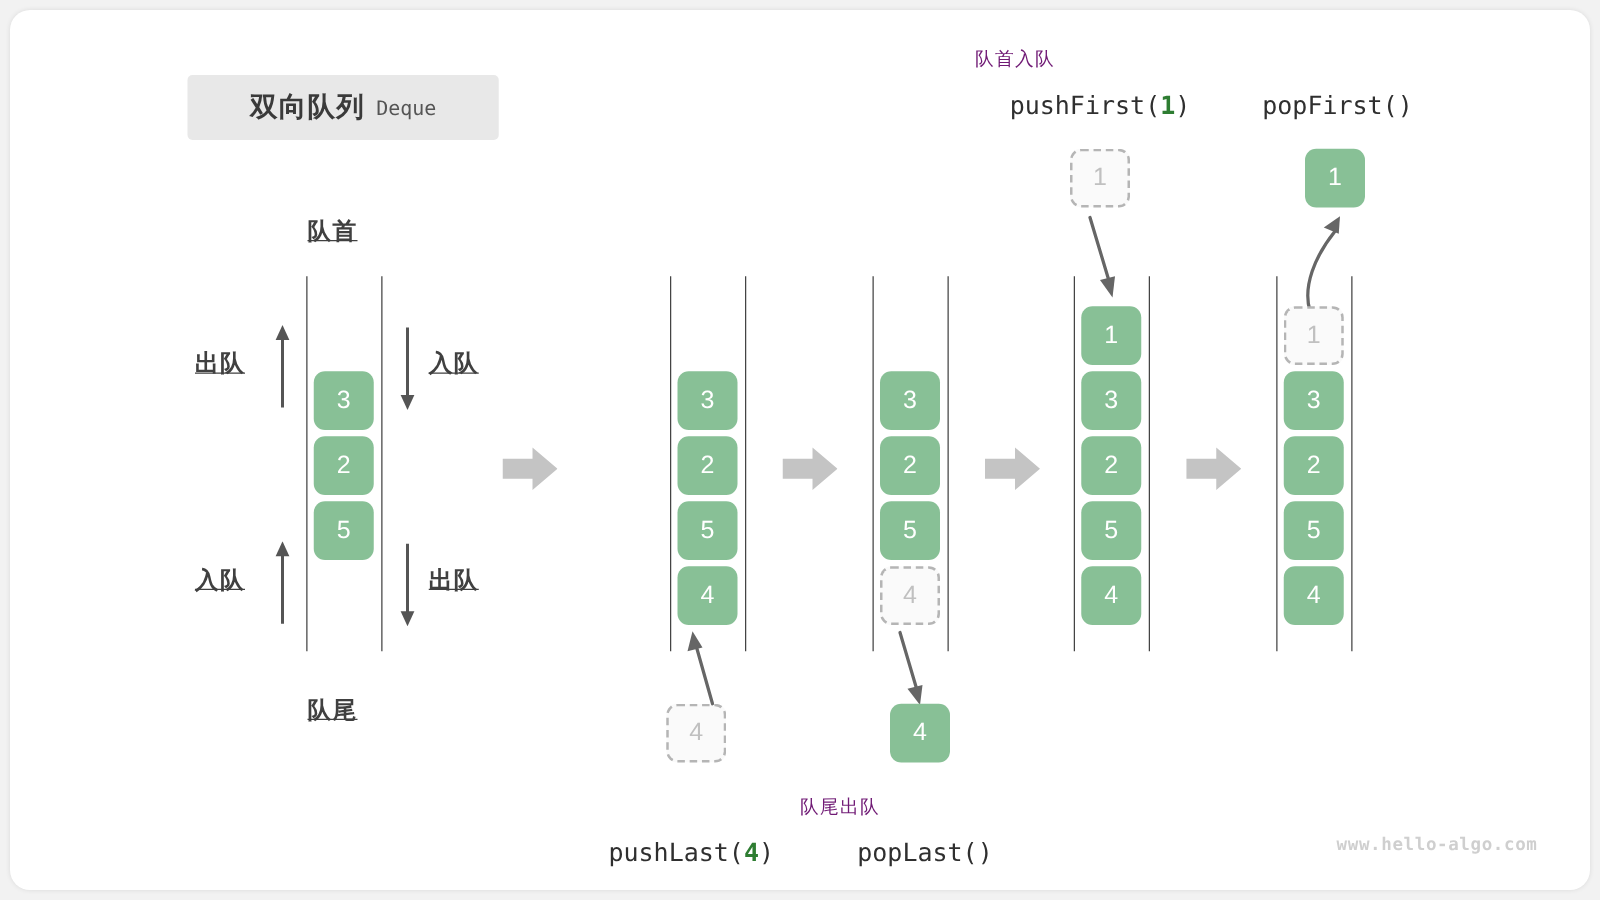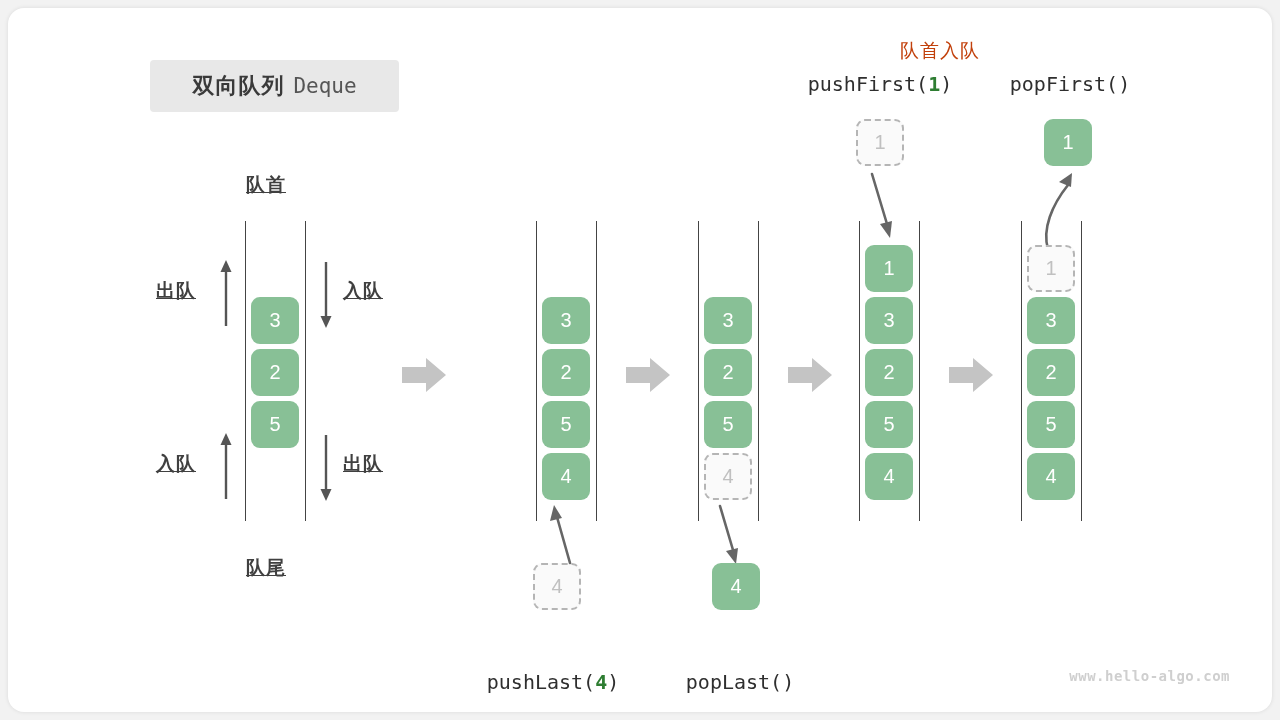--- a/index.html
+++ b/index.html
@@ -46,42 +46,42 @@
     white-space: nowrap;
   }
   .title-cn {
     font-size: 22px;
     font-weight: bold;
     color: #3a3a3a;
     letter-spacing: 1px;
   }
   .title-en {
     font-family: "DejaVu Sans Mono", "Liberation Mono", monospace;
-    font-size: 21px;
+    font-size: 16px;
     color: #555555;
   }
 
   
   .lbl {
     position: absolute;
     white-space: nowrap;
     color: #2f2f2f;
   }
   .lbl-bold-cn {
     font-size: 19px;
     font-weight: bold;
     letter-spacing: 1px;
     color: #404040;
     text-decoration: underline;
   }
   .op-cn {
-    font-size: 19px;
-    color: #c2410c;
+    font-size: 15px;
+    color: #701a75;
     letter-spacing: 1px;
-    text-align: right;
+    text-align: left;
   }
   .op-code {
     font-family: "DejaVu Sans Mono", "Liberation Mono", monospace;
     font-size: 20px;
     color: #2f2f2f;
     text-align: center;
     letter-spacing: 0px;
   }
   .op-code .arg { color: #2e7d32; font-weight: bold; }
 
@@ -212,20 +212,21 @@
     <div class="cell solid" style="left:696px; top:341px;">2</div>
     <div class="cell solid" style="left:696px; top:393px;">5</div>
     <div class="cell ghost" style="left:696px; top:445px;">4</div>
 
     <svg class="dir-arrow" style="left:708px; top:496px;" width="30" height="62">
       <line x1="4" y1="2" x2="17" y2="46" stroke="#666" stroke-width="2.6" stroke-linecap="round"></line>
       <polygon points="20,60 10,47 22,44" fill="#666"></polygon>
     </svg>
     <div class="cell solid" style="left:704px; top:555px;">4</div>
 
+    <div class="lbl op-cn" style="left:632px; top:628px; width:200px;">队尾出队</div>
     <div class="lbl op-code" style="left:632px; top:662px; width:200px;"><span>popLast(</span><span class="arg"></span><span>)</span></div>
 
     <svg class="step-arrow" style="left:780px; top:348px;" viewBox="0 0 44 38">
       <polygon points="0,11 24,11 24,2 44,19 24,36 24,27 0,27" fill="#c4c4c4"></polygon>
     </svg>
 
     <div class="lbl op-cn" style="left:772px; top:30px; width:200px;">队首入队</div>
     <div class="lbl op-code" style="left:772px; top:64px; width:200px;"><span>pushFirst(</span><span class="arg">1</span><span>)</span></div>
 
     <div class="cell ghost" style="left:848px; top:111px;">1</div>

